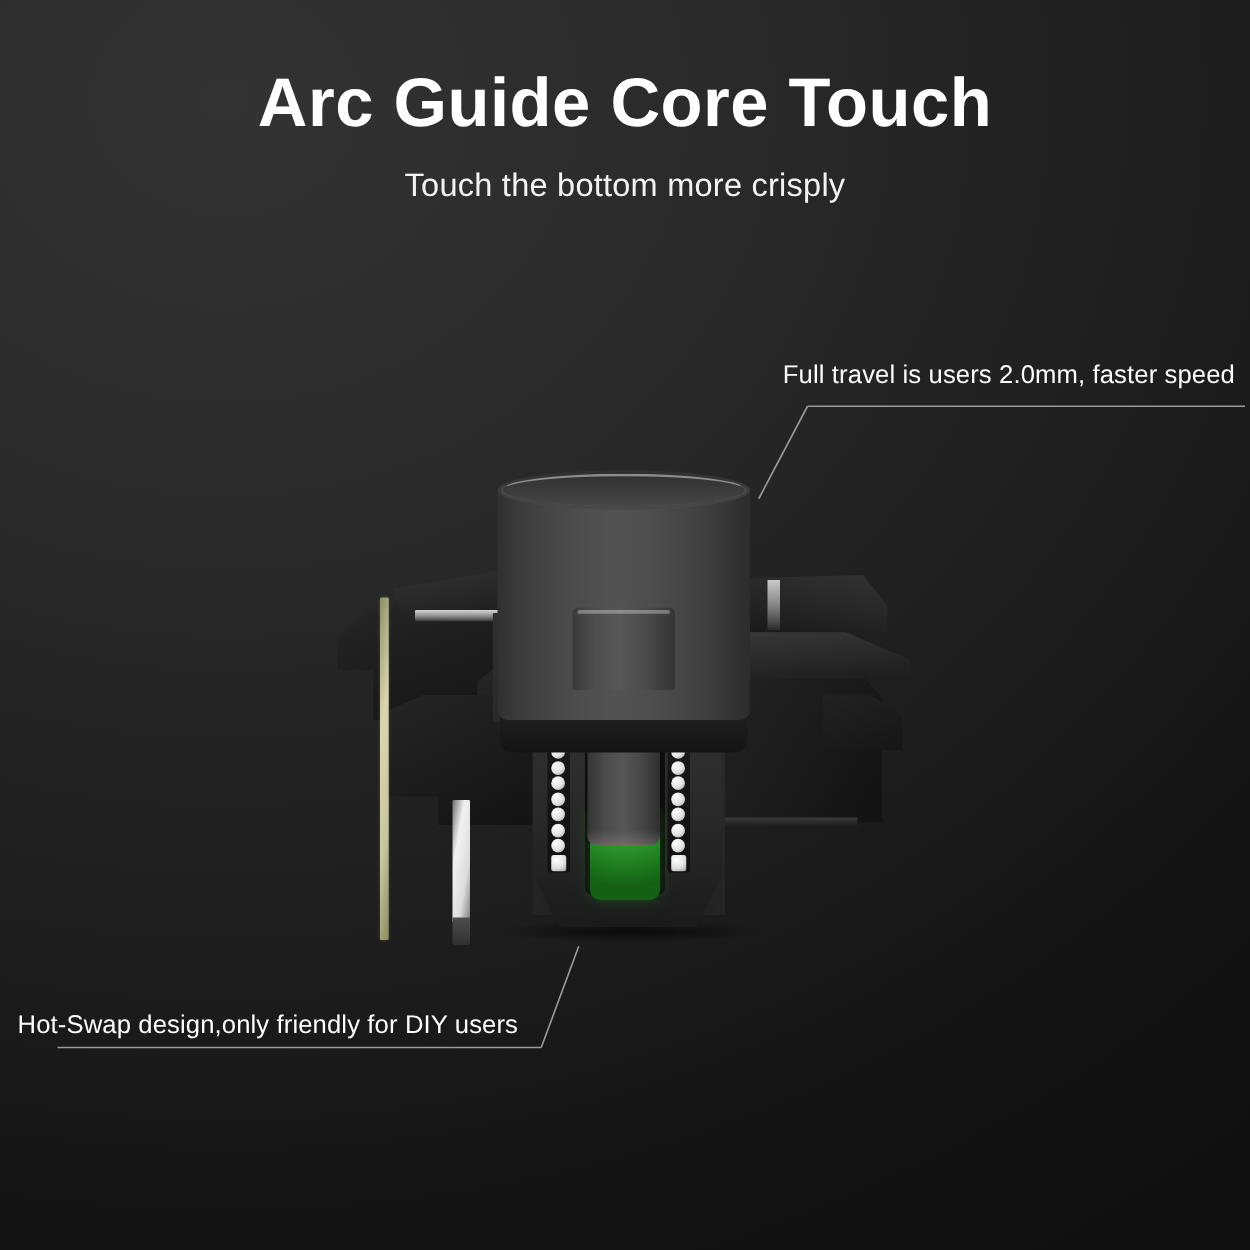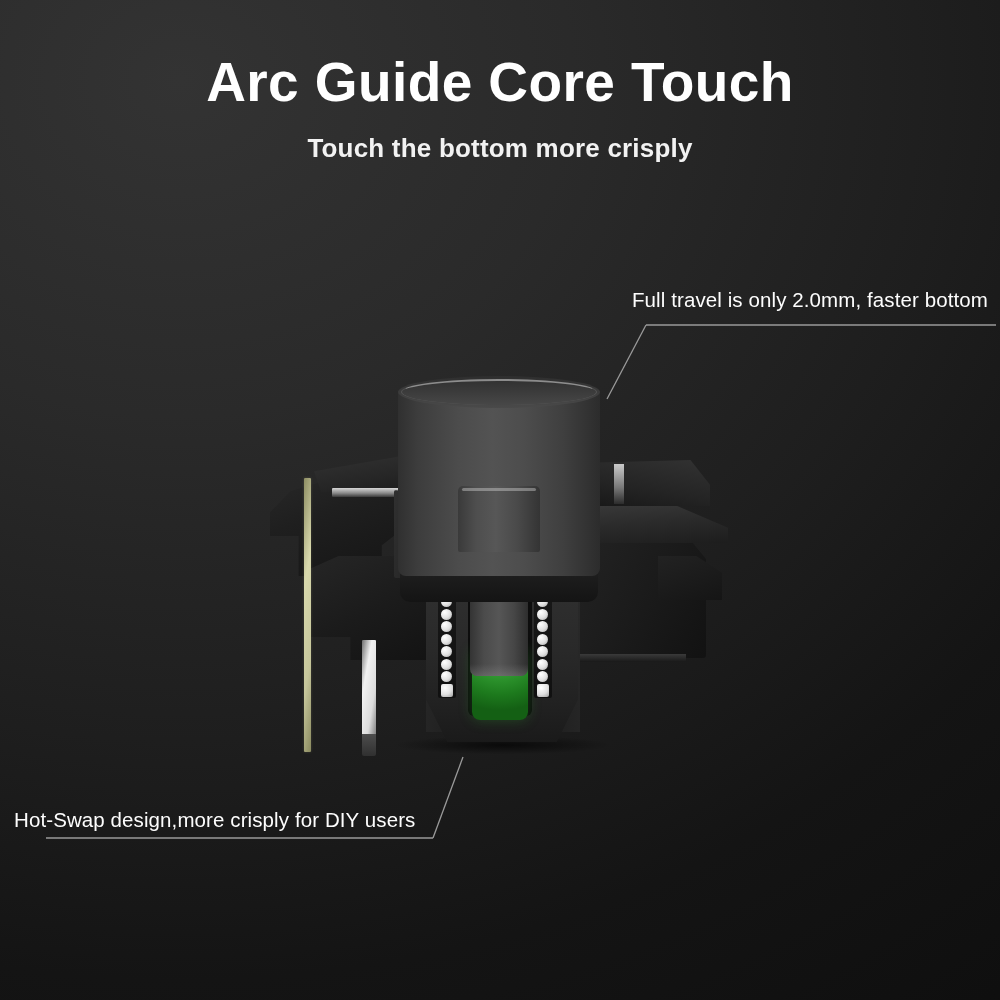--- a/index.html
+++ b/index.html
@@ -35,21 +35,21 @@
     line-height: 1.1;
     white-space: nowrap;
   }
   .hdr-sub {
     position: absolute;
     left: 0; right: 0;
     top: 133px;
     text-align: center;
     color: #f2f2f2;
     font-size: 26px;
-    font-weight: bold;
+    font-weight: normal;
     letter-spacing: 0.2px;
     white-space: nowrap;
   }
 
   
   .callout {
     position: absolute;
     color: #fdfdfd;
     font-size: 20.5px;
     letter-spacing: 0.1px;
@@ -292,27 +292,27 @@
   }
 </style>
 </head>
 <body>
 
 <div id="stage">
 
   <div class="hdr-title">Arc Guide Core Touch</div>
   <div class="hdr-sub">Touch the bottom more crisply</div>
 
-  <div class="callout callout-top">Full travel is only 2.0mm, faster bottom</div>
+  <div class="callout callout-top">Full travel is users 2.0mm, faster speed</div>
   <svg class="leader" style="left:0;top:0;width:1000px;height:1000px;">
     <line x1="996" y1="325" x2="646" y2="325"></line>
     <line x1="646" y1="325" x2="607" y2="399"></line>
   </svg>
 
-  <div class="callout callout-bottom">Hot-Swap design,more crisply for DIY users</div>
+  <div class="callout callout-bottom">Hot-Swap design,only friendly for DIY users</div>
   <svg class="leader" style="left:0;top:0;width:1000px;height:1000px;">
     <line x1="463" y1="757" x2="433" y2="838"></line>
     <line x1="433" y1="838" x2="46" y2="838"></line>
   </svg>
 
   <div id="switch">
 
     <div class="ground-shadow"></div>
 
     <div class="hs-left-wing"></div>

